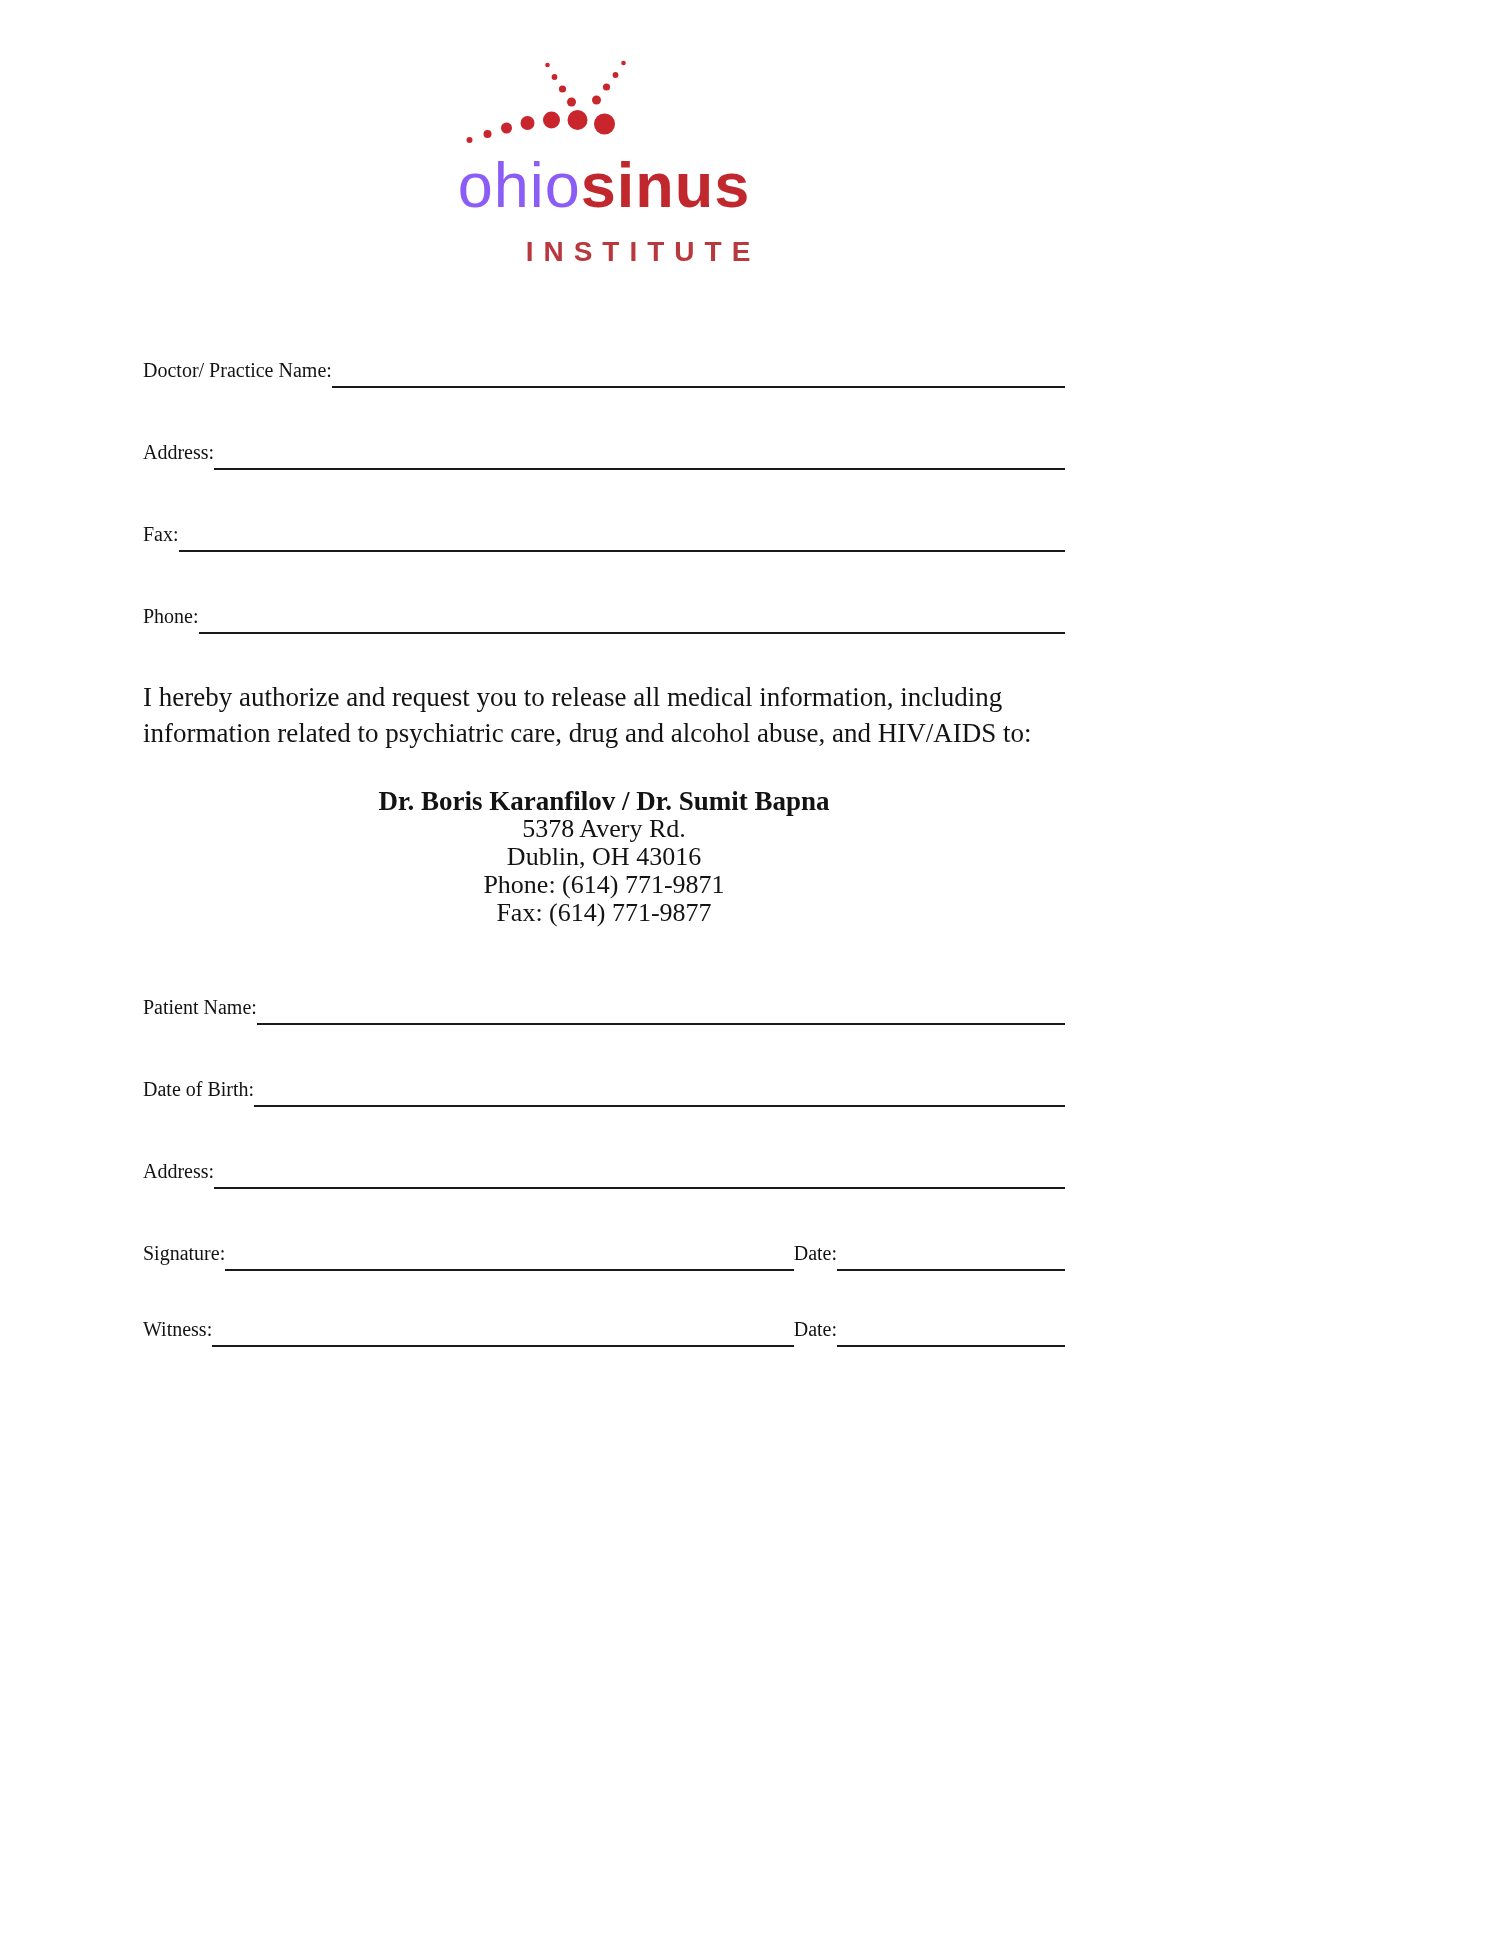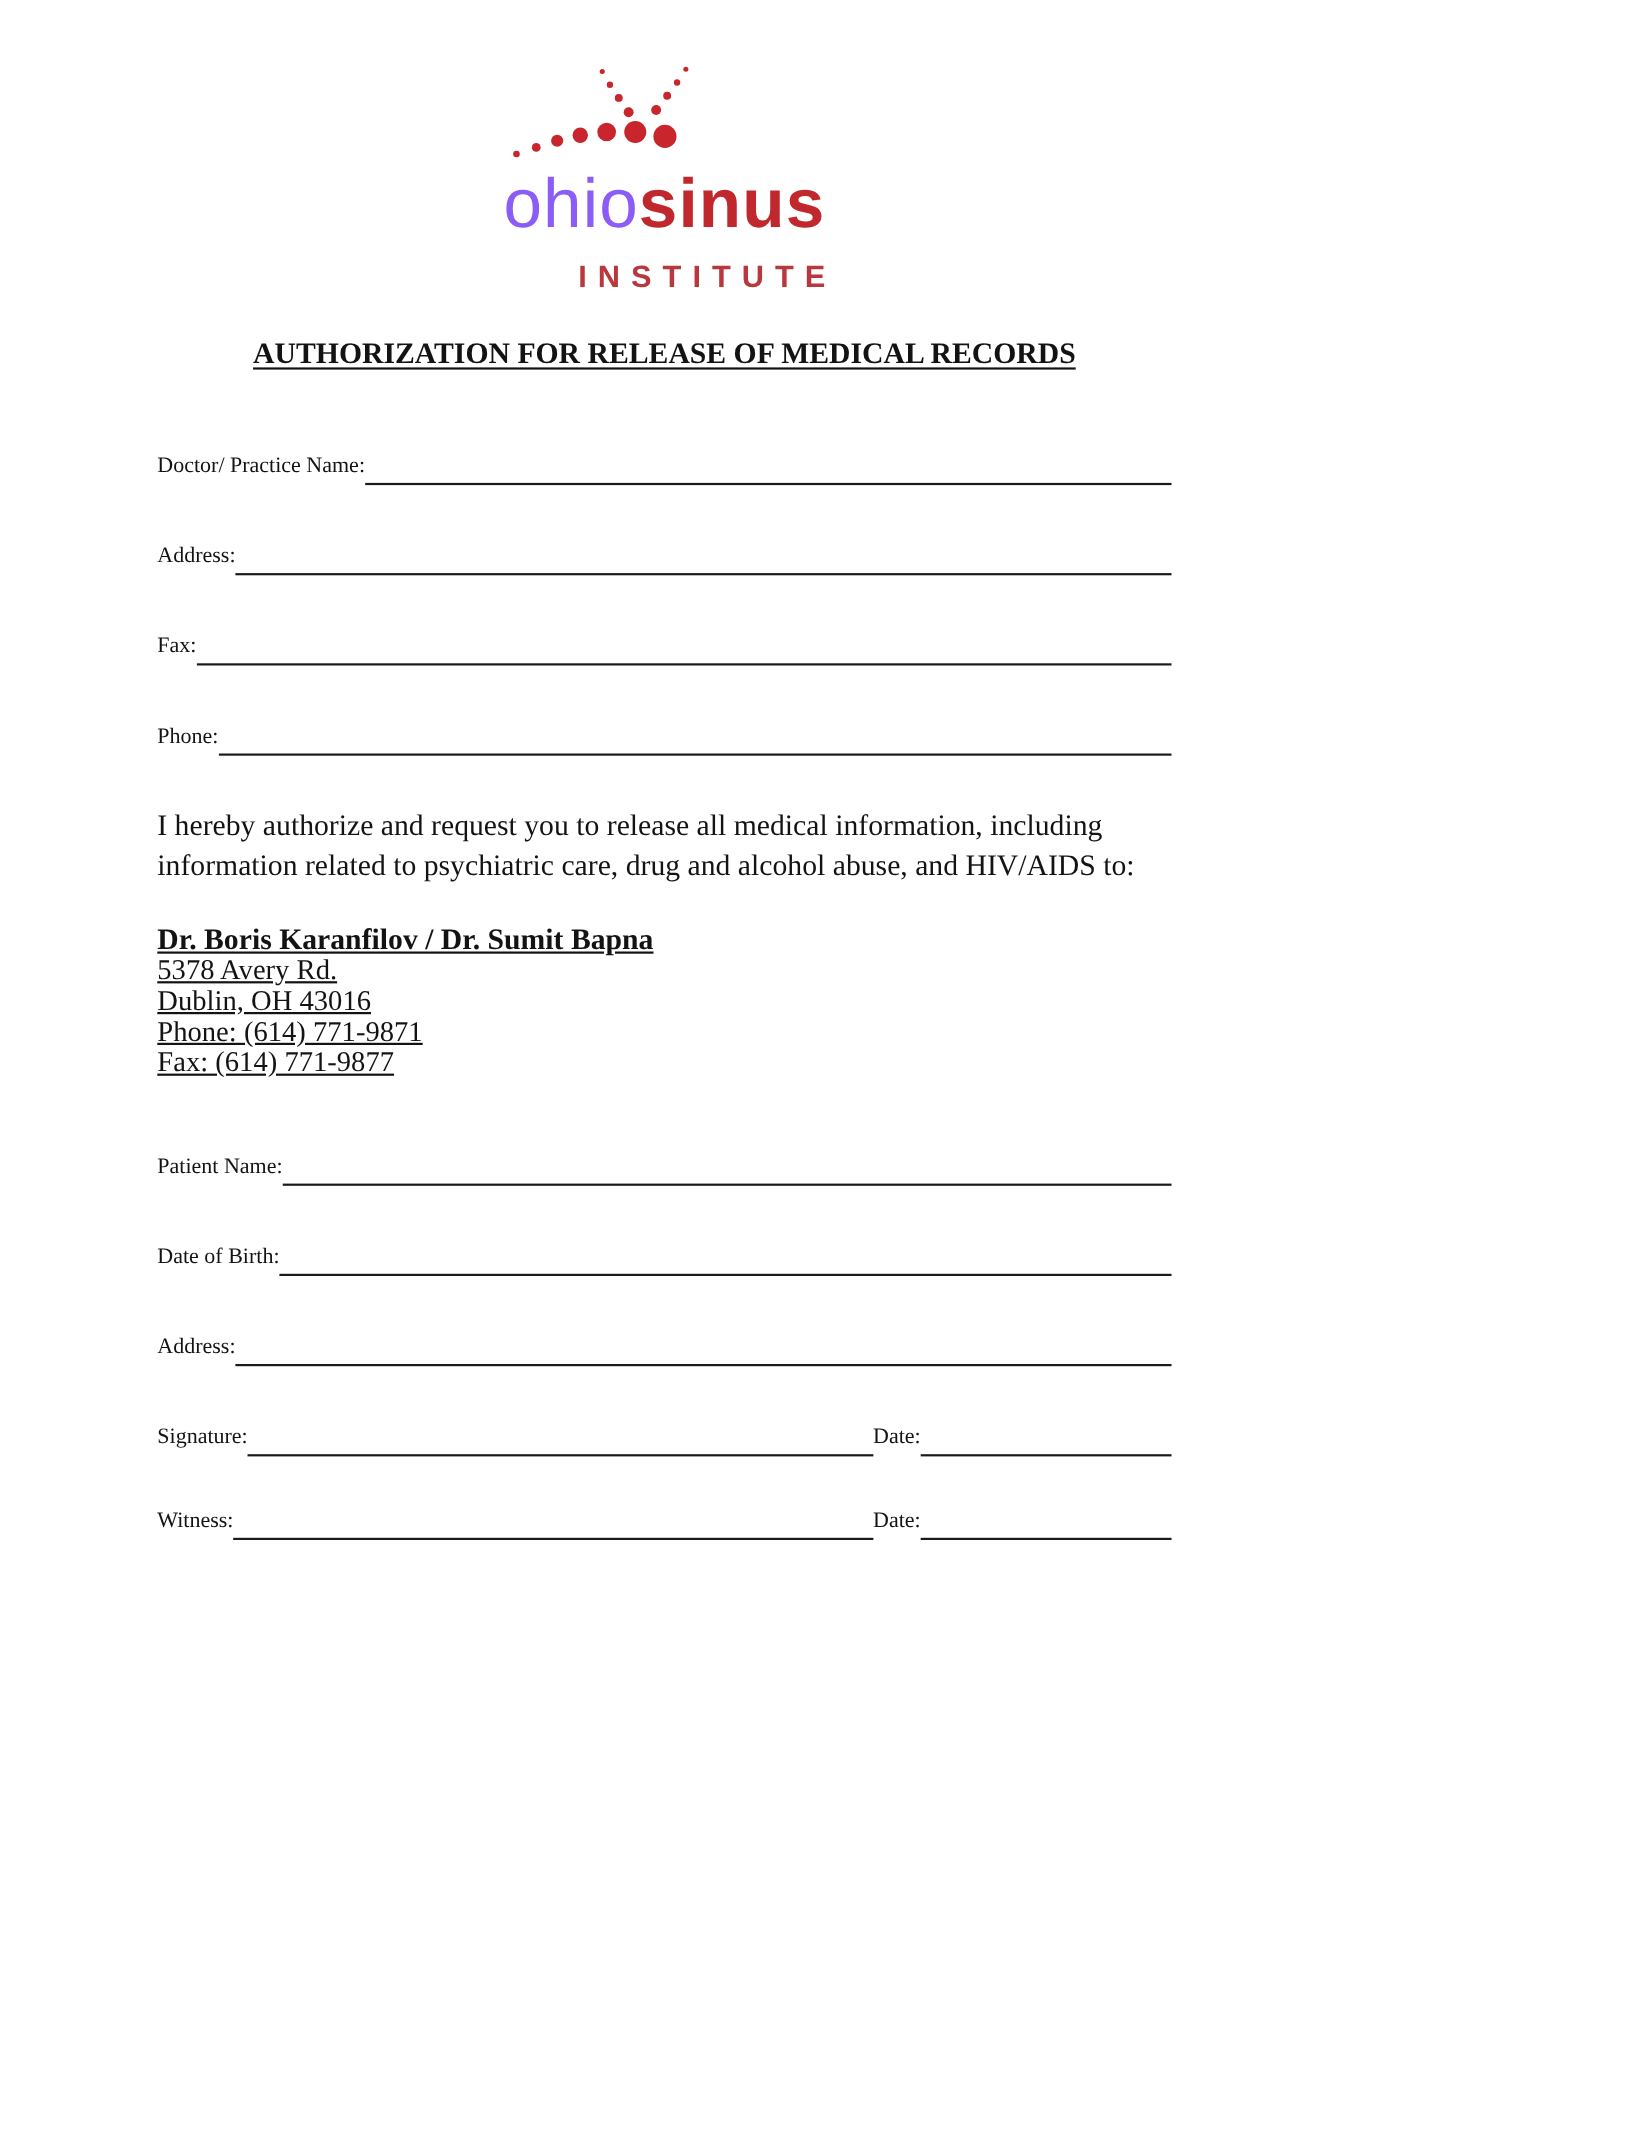--- a/index.html
+++ b/index.html
@@ -88,24 +88,23 @@
   .auth-paragraph {
     margin-top: 46px;
     font-size: 27px;
     line-height: 36px;
     max-width: 910px;
   }
 
   
   .recipient-block {
     margin-top: 36px;
-    text-align: left;
+    text-align: center;
     font-size: 26px;
     line-height: 28px;
-    text-decoration: underline;
   }
   .recipient-block .doctors {
     font-weight: 700;
     font-size: 27px;
   }
 </style>
 </head>
 <body>
 
 <div class="page">
@@ -133,21 +132,20 @@
           <circle cx="152" cy="17" r="2.9"></circle>
           <circle cx="160" cy="5" r="2.3"></circle>
         </g>
       </svg>
       <div class="logo-wordmark">
         <span class="logo-ohio">ohio</span><span class="logo-sinus">sinus</span>
         <span class="logo-institute">INSTITUTE</span>
       </div>
     </div>
 
-    <div class="doc-title">AUTHORIZATION FOR RELEASE OF MEDICAL RECORDS</div>
 
     <div class="field-row mt-first">
       <span class="label">Doctor/ Practice Name:</span>
       <span class="blank"></span>
     </div>
 
     <div class="field-row mt-field">
       <span class="label">Address:</span>
       <span class="blank"></span>
     </div>

